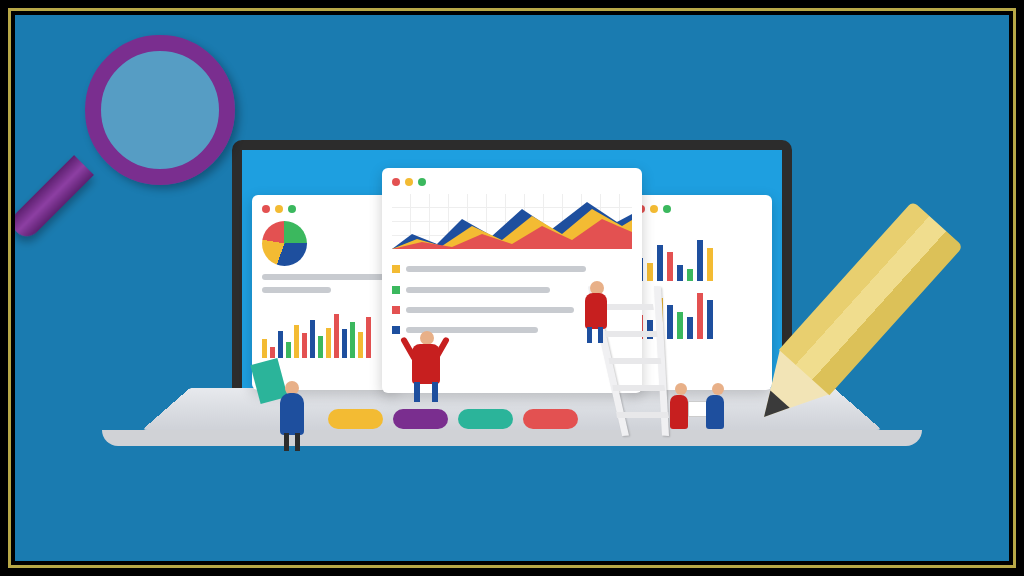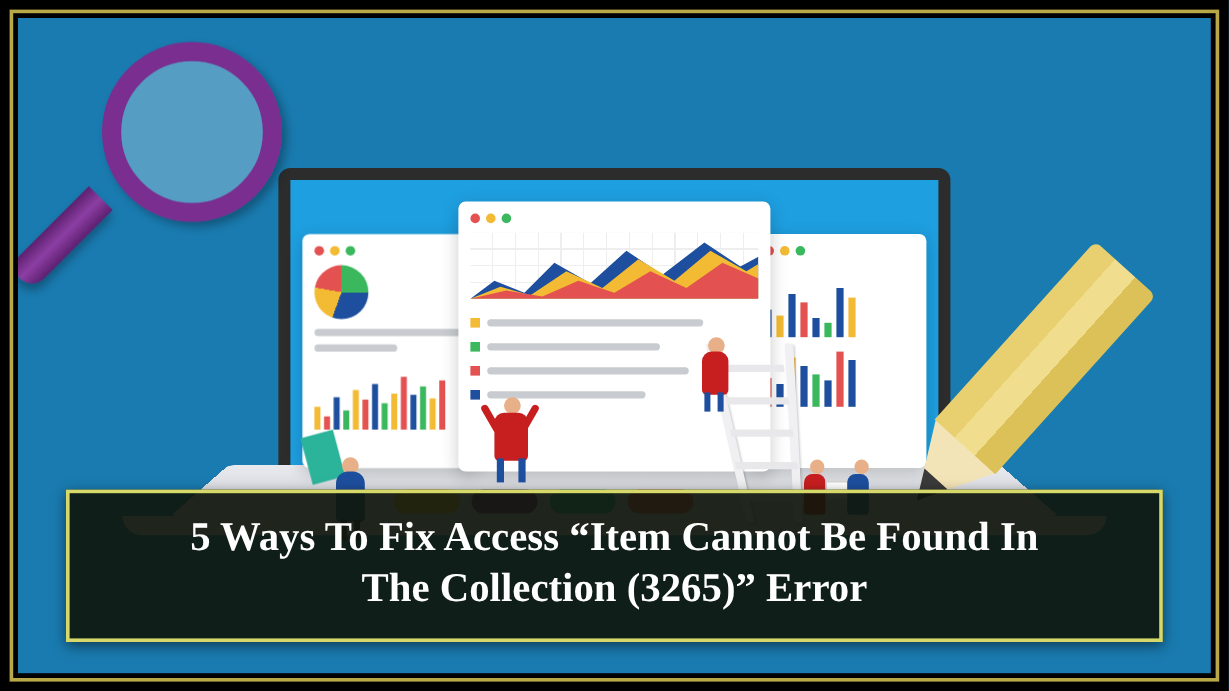--- a/index.html
+++ b/index.html
@@ -367,21 +367,15 @@
       <span class="roller" style="background:#2bb49a"></span>
       <span class="roller" style="background:#e35151"></span>
     </div>
 
     <div class="pencil">
       <div class="pencil-tip"></div>
       <div class="pencil-lead"></div>
       <div class="pencil-body"></div>
     </div>
 
-    <div class="title-banner">
-      <h1>
-        <span>5 Ways To Fix Access “Item Cannot Be Found In</span><br>
-        <span>The Collection (3265)” Error</span>
-      </h1>
-    </div>
 
   </div>
 </div>
 
 </body></html>

